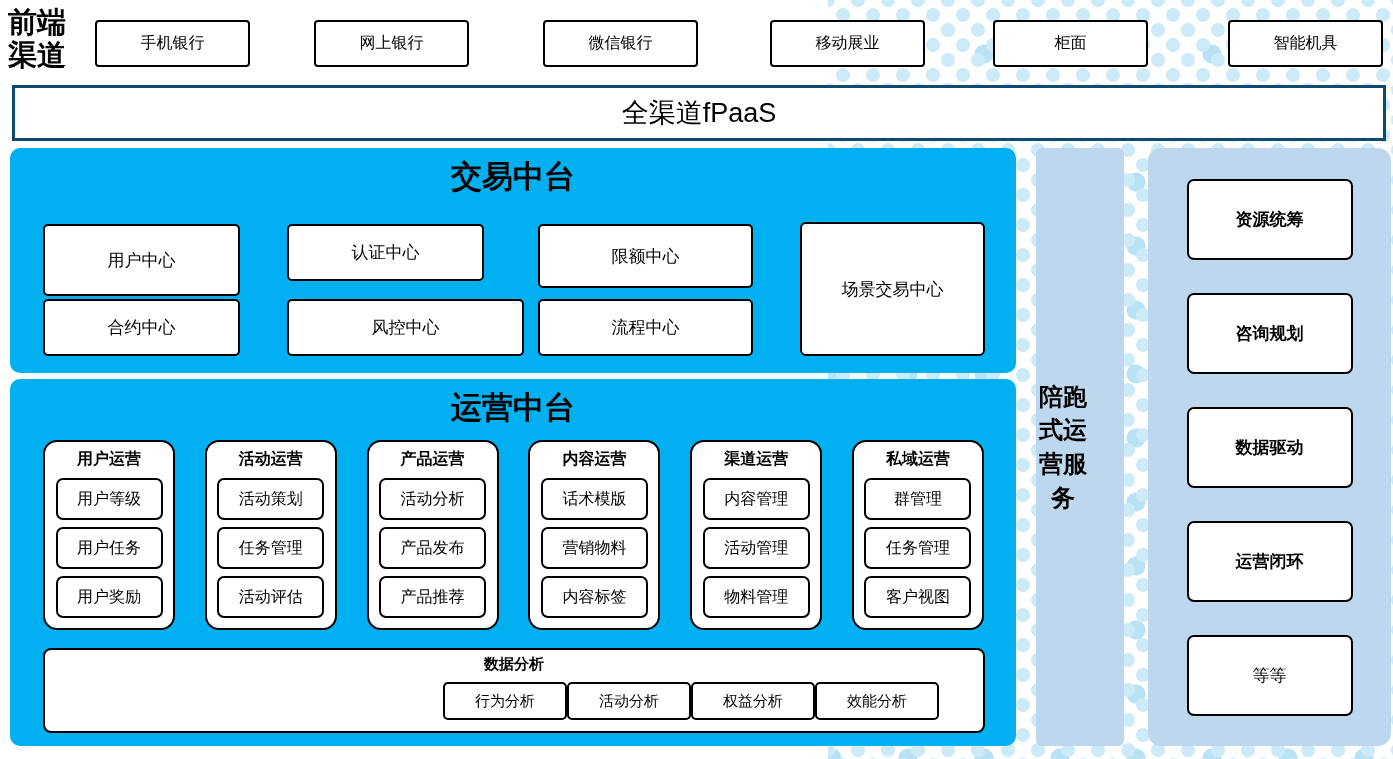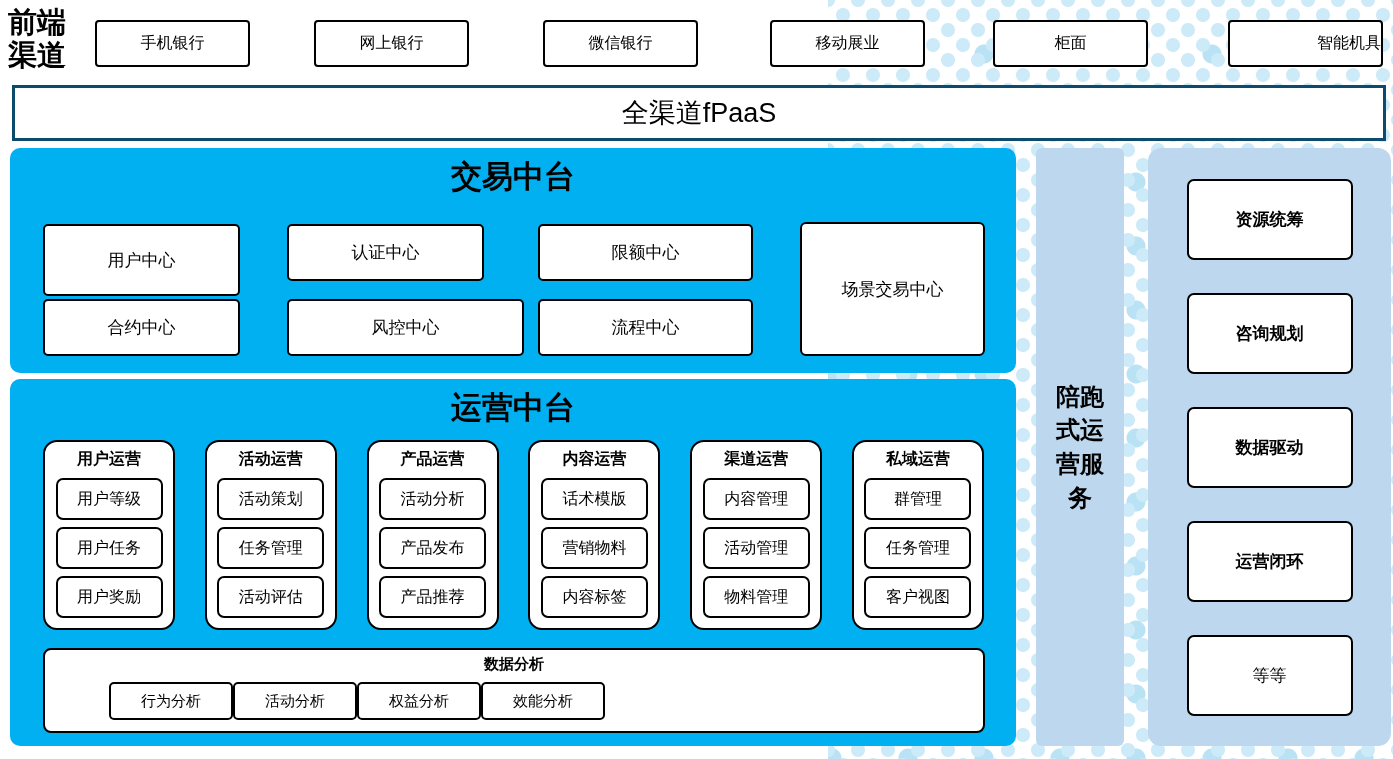--- a/index.html
+++ b/index.html
@@ -73,32 +73,32 @@
     font-size:16px;font-weight:500;margin-bottom:7px;
   }
   
   .da{
     position:absolute;left:33px;top:269px;width:942px;height:85px;
     box-sizing:border-box;background:#fff;border:2.5px solid #000;border-radius:8px;
   }
   .da-title{position:absolute;left:0;right:0;top:5px;text-align:center;font-size:15px;font-weight:600;}
   .da-row{
     position:absolute;left:64px;right:44px;top:32px;height:38px;
-    display:flex;justify-content:flex-start;
+    display:flex;justify-content:flex-end;
   }
   .da-box{
     box-sizing:border-box;width:124px;height:38px;background:#fff;
     border:2px solid #000;border-radius:5px;
     display:flex;align-items:center;justify-content:center;
     font-size:15px;font-weight:500;
   }
   
   .companion{
     left:1036px;top:148px;width:88px;height:598px;background:#bdd7ee;border-radius:6px;
-    display:flex;align-items:center;justify-content:center;
+    display:flex;align-items:center;
   }
   .companion-text{
     width:54px;text-align:center;font-size:24px;font-weight:700;line-height:1.4;
     word-break:break-all;
   }
   .rpanel{
     left:1148px;top:148px;width:243px;height:598px;background:#bdd7ee;border-radius:13px;
     display:flex;flex-direction:column;align-items:center;justify-content:center;gap:33px;
   }
   .rp-box{
@@ -123,37 +123,37 @@
   </div>
 <div class="layer chan-box" style="left:543px;">
     <span>微信银行</span>
   </div>
 <div class="layer chan-box" style="left:770px;">
     <span>移动展业</span>
   </div>
 <div class="layer chan-box" style="left:993px;">
     <span>柜面</span>
   </div>
-<div class="layer chan-box" style="left:1228px;justify-content:flex-end;">
+<div class="layer chan-box" style="left:1228px;">
     <span>智能机具</span>
   </div>
 
 <div class="layer fpaas">
   <span>全渠道fPaaS</span>
 </div>
 
 <div class="layer bluesec trade">
   <div class="sec-title">交易中台</div>
   <div class="wbox" style="left:33px;top:76px;width:197px;height:72px;">
       <span>用户中心</span>
     </div>
   <div class="wbox" style="left:277px;top:76px;width:197px;height:57px;">
       <span>认证中心</span>
     </div>
-  <div class="wbox" style="left:528px;top:76px;width:215px;height:57px;">
+  <div class="wbox" style="left:528px;top:76px;width:215px;height:64px;">
       <span>限额中心</span>
     </div>
   <div class="wbox" style="left:33px;top:151px;width:197px;height:57px;">
       <span>合约中心</span>
     </div>
   <div class="wbox" style="left:277px;top:151px;width:237px;height:57px;">
       <span>风控中心</span>
     </div>
   <div class="wbox" style="left:528px;top:151px;width:215px;height:57px;">
       <span>流程中心</span>

